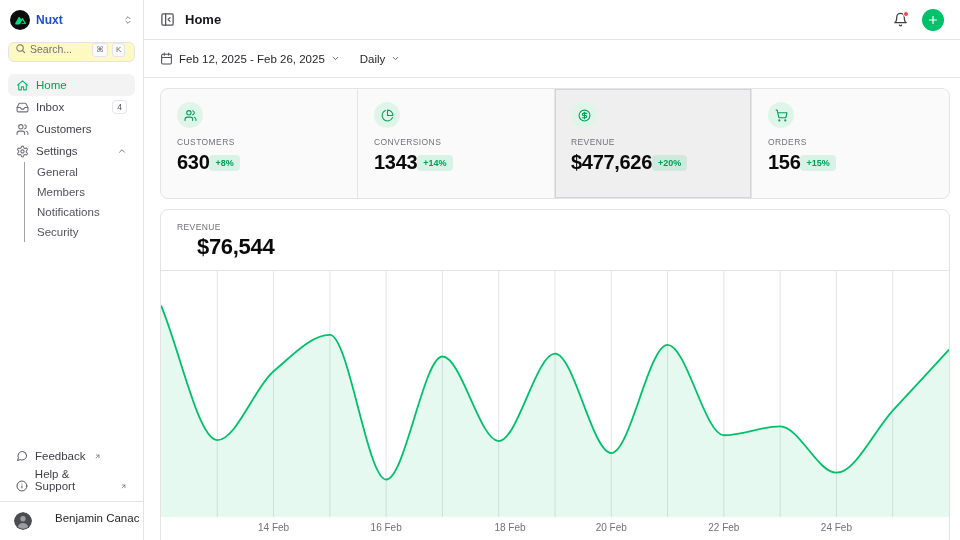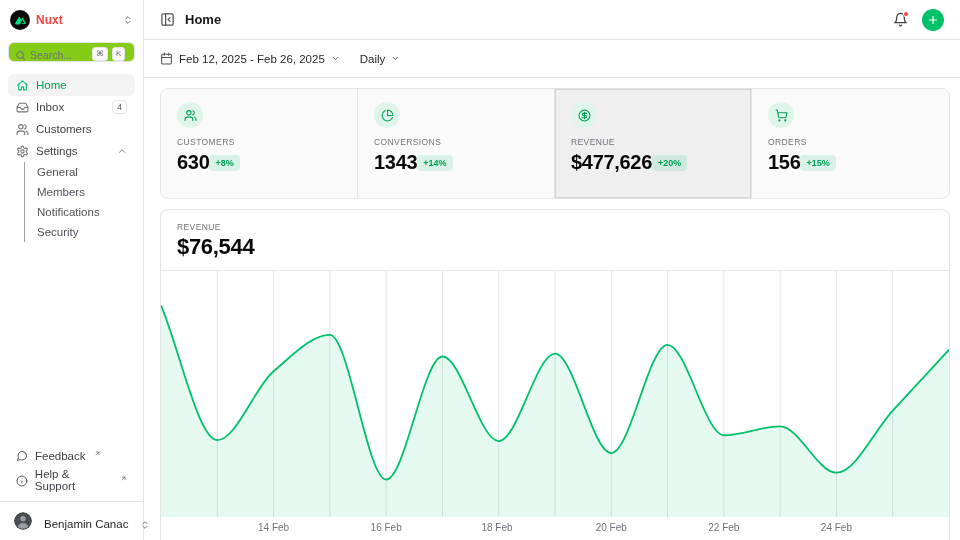--- a/index.html
+++ b/index.html
@@ -11,26 +11,26 @@
   .app { display: flex; width: 960px; height: 540px; }
 
   
   .sidebar {
     width: 144px; min-width: 144px; border-right: 1px solid #e4e4e7;
     display: flex; flex-direction: column; padding: 8px; background: #fff;
   }
   .ws-row { display: flex; align-items: center; gap: 6px; padding: 2px 2px; cursor: pointer; }
   .ws-logo { width: 20px; height: 20px; border-radius: 50%; background: #0c0c0d;
     display: flex; align-items: center; justify-content: center; flex-shrink: 0; }
-  .ws-name { font-size: 12px; font-weight: 700; color: #ef4444; }
+  .ws-name { font-size: 12px; font-weight: 700; color: #1d4ed8; }
   .updown { margin-left: auto; color: #71717a; display: flex; }
   .search-box {
     margin-top: 10px; height: 20px; border: 1px solid #e4e4e7; border-radius: 6px;
-    display: flex; align-items: flex-end; gap: 4px; padding: 0 4px 0 6px; cursor: text;
-    background: #84cc16;
+    display: flex; align-items: flex-start; gap: 4px; padding: 0 4px 0 6px; cursor: text;
+    background: #fef9c3;
   }
   .search-box svg { color: #71717a; flex-shrink: 0; }
   .search-input { border: none; outline: none; width: 58px; font-size: 10.5px;
     font-family: inherit; color: #3f3f46; background: transparent; }
   .search-input::placeholder { color: #71717a; }
   .kbd {
     font-size: 8px; color: #71717a; border: 1px solid #e4e4e7; border-radius: 3px;
     background: #fafafa; padding: 1px 3px; min-width: 13px; text-align: center; line-height: 10px;
   }
   nav { margin-top: 12px; }
@@ -41,26 +41,26 @@
   .nav-item svg { color: #71717a; flex-shrink: 0; }
   .nav-item.active { background: #f2f3f2; color: #00a155; font-weight: 500; }
   .nav-item.active svg { color: #00bd6f; }
   .count-badge {
     margin-left: auto; font-size: 8.5px; color: #52525b; border: 1px solid #e4e4e7;
     border-radius: 4px; padding: 1px 4px; background: #fff; line-height: 10px;
   }
   .submenu { margin-left: 16px; border-left: 1px solid #a3a3a3; }
   .submenu-item { padding: 4px 0 4px 12px; font-size: 11.5px; color: #52525b; cursor: pointer; }
   .sidebar-bottom { margin-top: auto; }
-  .foot-link { display: flex; align-items: center; gap: 7px; padding: 3px 8px;
+  .foot-link { display: flex; align-items: flex-end; gap: 7px; padding: 3px 8px;
     font-size: 11.5px; color: #3f3f46; cursor: pointer; }
   .foot-link > svg { color: #52525b; margin-top: 1px; }
   .ext-arrow { color: #71717a; margin-left: 1px; transform: translateY(-2px); display: inline-flex; }
   .sidebar-divider { height: 1px; background: #e4e4e7; margin: 6px -8px; }
-  .user-row { display: flex; align-items: flex-end; gap: 12px; padding: 4px 6px 2px 6px; cursor: pointer; }
+  .user-row { display: flex; align-items: flex-start; gap: 23px; padding: 4px 6px 2px 6px; cursor: pointer; }
   .avatar { width: 18px; height: 18px; border-radius: 50%; overflow: hidden; flex-shrink: 0; }
   .user-name { font-size: 11.5px; font-weight: 500; color: #27272a; white-space: nowrap; }
 
   
   .main { flex: 1; display: flex; flex-direction: column; min-width: 0; }
   .topbar { height: 40px; border-bottom: 1px solid #e4e4e7; display: flex;
     align-items: center; padding: 0 16px; gap: 10px; }
   .panel-btn { display: flex; color: #52525b; cursor: pointer; background: none; border: none; padding: 0; }
   .page-title { font-size: 13px; font-weight: 700; color: #18181b; }
   .topbar-right { margin-left: auto; display: flex; align-items: center; gap: 14px; }
@@ -90,21 +90,21 @@
   .stat-value-row { margin-top: 4px; display: flex; align-items: center; }
   .stat-value { font-size: 20px; font-weight: 700; color: #0a0a0a; letter-spacing: -0.3px; }
   .stat-delta { font-size: 9px; font-weight: 600; color: #00a155; background: rgba(0,193,106,0.13);
     padding: 3px 6px; border-radius: 4px; }
 
   
   .chart-card { margin-top: 10px; border: 1px solid #e4e4e7; border-radius: 8px;
     background: #fff; height: 340px; overflow: hidden; }
   .chart-header { padding: 12px 16px 10px; border-bottom: 1px solid #e4e4e7; }
   .chart-label { font-size: 8.5px; letter-spacing: 0.4px; color: #71717a; font-weight: 500; }
-  .chart-value { font-size: 22px; font-weight: 700; color: #0a0a0a; letter-spacing: -0.3px; margin-top: 2px; }
+  .chart-value { font-size: 22px; font-weight: 700; color: #0a0a0a; letter-spacing: -0.3px; margin-top: 2px; margin-left: 20px; }
   .chart-plot { position: relative; height: 246px; }
   .chart-plot svg { position: absolute; inset: 0; width: 100%; height: 100%; display: block; }
   .x-labels { position: relative; height: 38px; }
   .x-labels span { position: absolute; top: 5px; transform: translateX(-50%);
     font-size: 10px; color: #71717a; white-space: nowrap; }
 </style>
 </head>
 <body>
 
 <div class="app">
@@ -358,21 +358,21 @@
               <line x1="619.14" x2="619.14" y1="0" y2="246" stroke="#e4e4e7" stroke-width="1"></line>
               <line x1="675.43" x2="675.43" y1="0" y2="246" stroke="#e4e4e7" stroke-width="1"></line>
               <line x1="731.71" x2="731.71" y1="0" y2="246" stroke="#e4e4e7" stroke-width="1"></line>
               <path d="M0.00,34.44C18.76,79.34 37.52,169.15 56.29,169.15C75.05,169.15 93.81,116.13 112.57,100.27C131.33,84.42 150.10,63.96 168.86,63.96C187.62,63.96 206.38,208.51 225.14,208.51C243.90,208.51 262.67,85.51 281.43,85.51C300.19,85.51 318.95,170.09 337.71,170.09C356.48,170.09 375.24,82.70 394.00,82.70C412.76,82.70 431.52,182.04 450.29,182.04C469.05,182.04 487.81,73.80 506.57,73.80C525.33,73.80 544.10,164.23 562.86,164.23C581.62,164.23 600.38,155.33 619.14,155.33C637.90,155.33 656.67,201.72 675.43,201.72C694.19,201.72 712.95,160.13 731.71,139.63C750.48,119.14 769.24,99.02 788.00,78.72L788,246L0,246Z" fill="rgba(0,193,106,0.10)"></path>
               <path d="M0.00,34.44C18.76,79.34 37.52,169.15 56.29,169.15C75.05,169.15 93.81,116.13 112.57,100.27C131.33,84.42 150.10,63.96 168.86,63.96C187.62,63.96 206.38,208.51 225.14,208.51C243.90,208.51 262.67,85.51 281.43,85.51C300.19,85.51 318.95,170.09 337.71,170.09C356.48,170.09 375.24,82.70 394.00,82.70C412.76,82.70 431.52,182.04 450.29,182.04C469.05,182.04 487.81,73.80 506.57,73.80C525.33,73.80 544.10,164.23 562.86,164.23C581.62,164.23 600.38,155.33 619.14,155.33C637.90,155.33 656.67,201.72 675.43,201.72C694.19,201.72 712.95,160.13 731.71,139.63C750.48,119.14 769.24,99.02 788.00,78.72" fill="none" stroke="#00c16a" stroke-width="1.8" stroke-linejoin="round"></path>
             </svg>
         </div>
         <div class="x-labels" id="x-labels">
             <span style="left: 112.571px;">14 Feb</span>
             <span style="left: 225.143px;">16 Feb</span>
-            <span style="left: 336px;">18 Feb</span>
+            <span style="left: 349px;">18 Feb</span>
             <span style="left: 450.286px;">20 Feb</span>
             <span style="left: 562.857px;">22 Feb</span>
             <span style="left: 675.429px;">24 Feb</span>
           </div>
       </div>
 
     </div>
   </main>
 </div>
 

